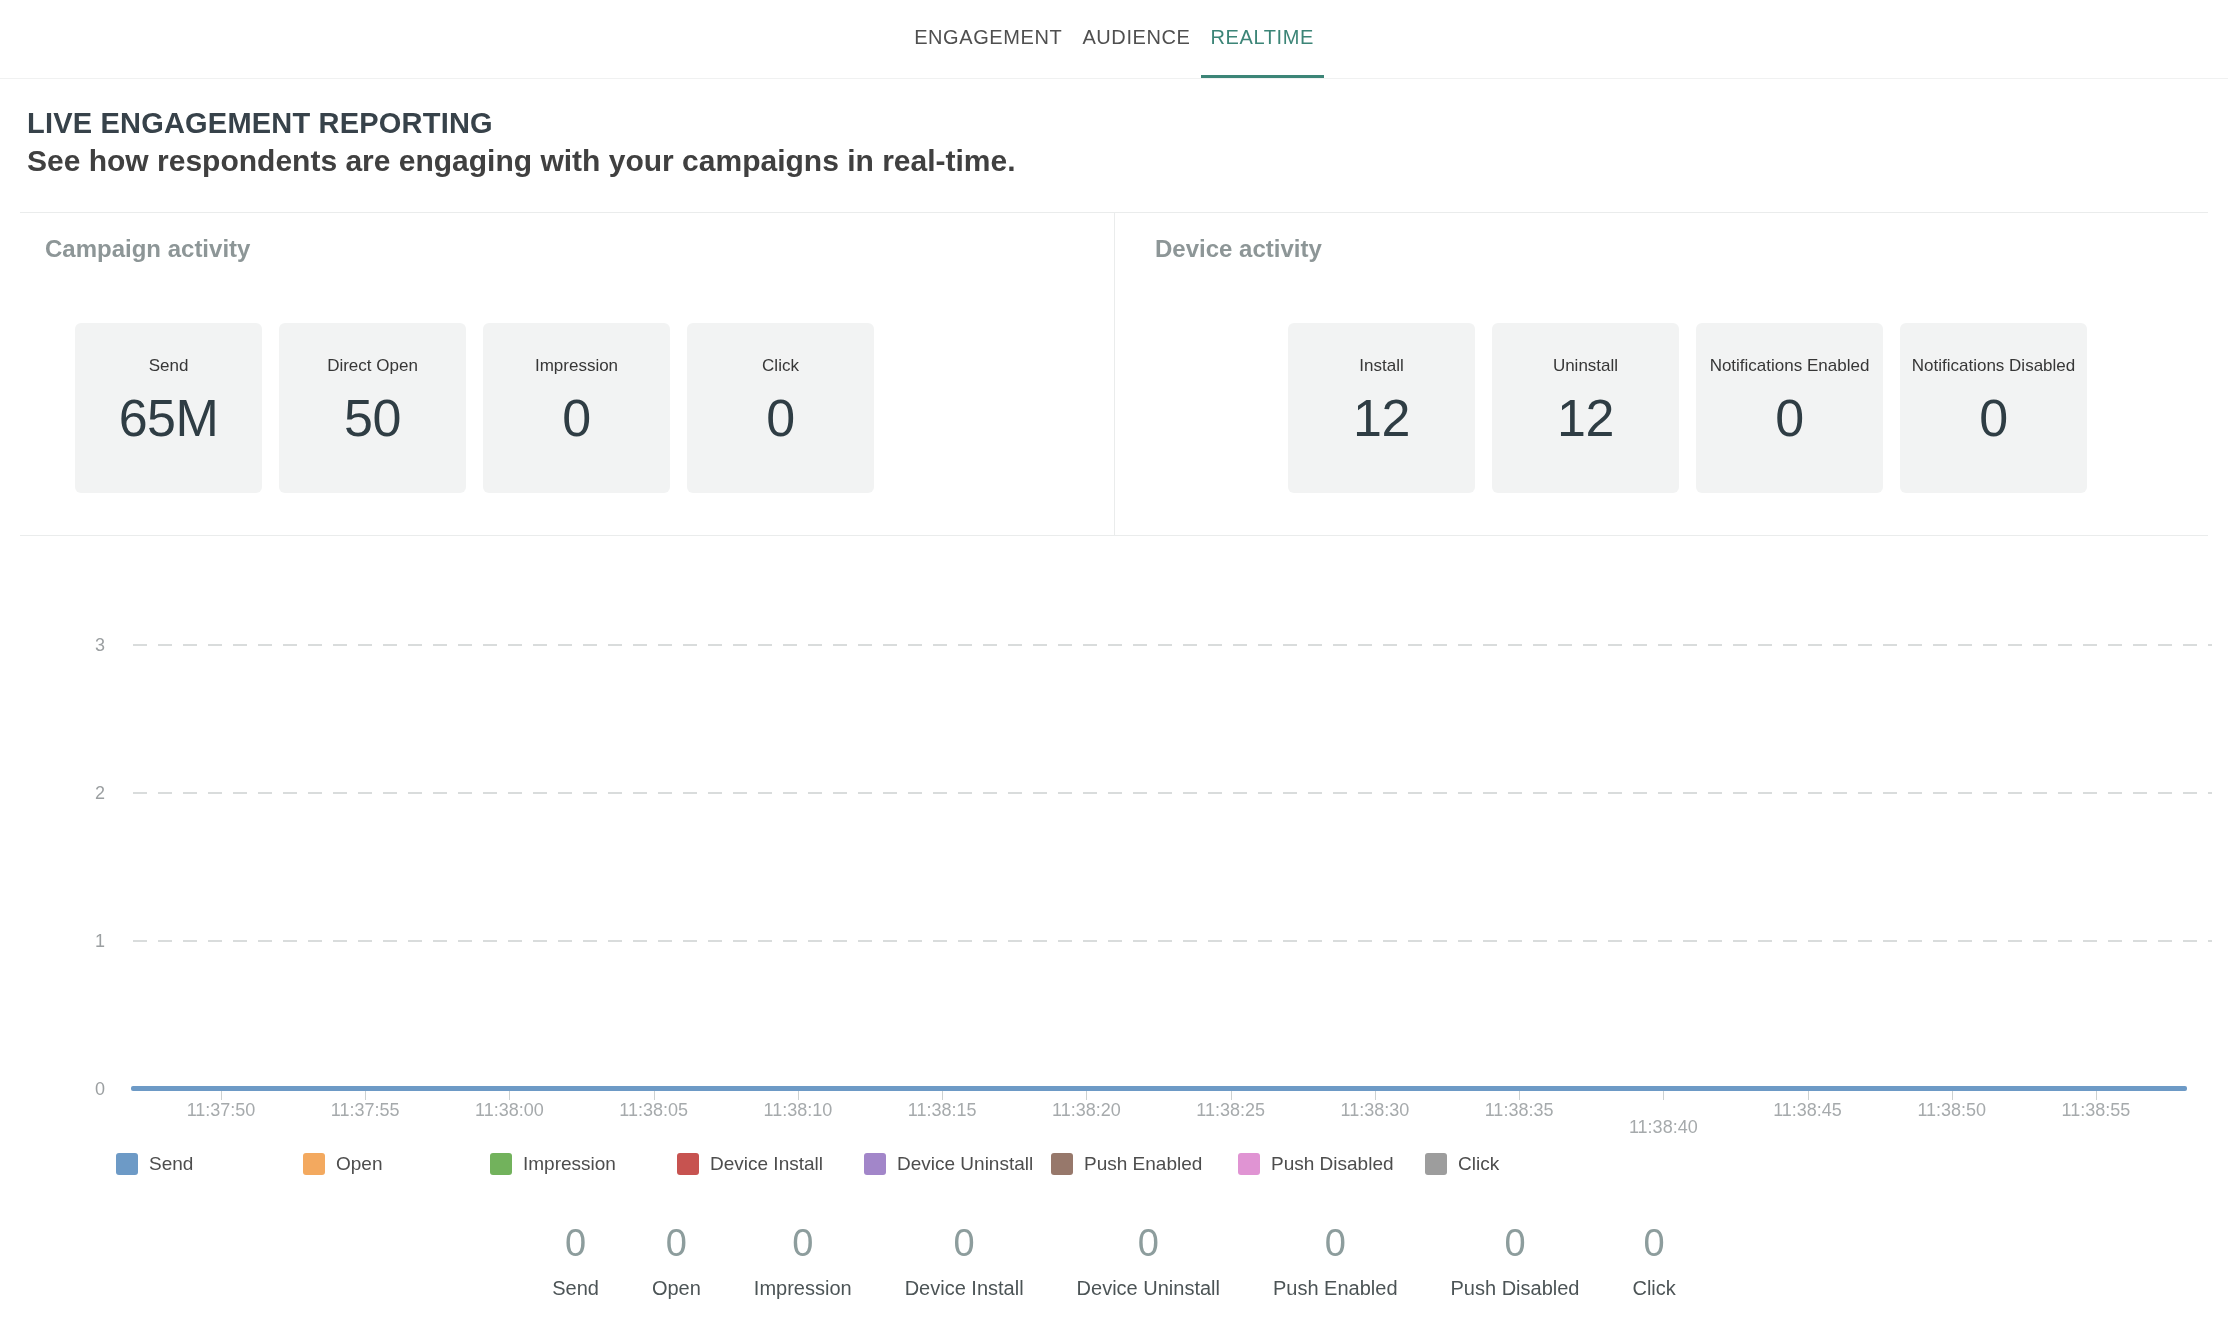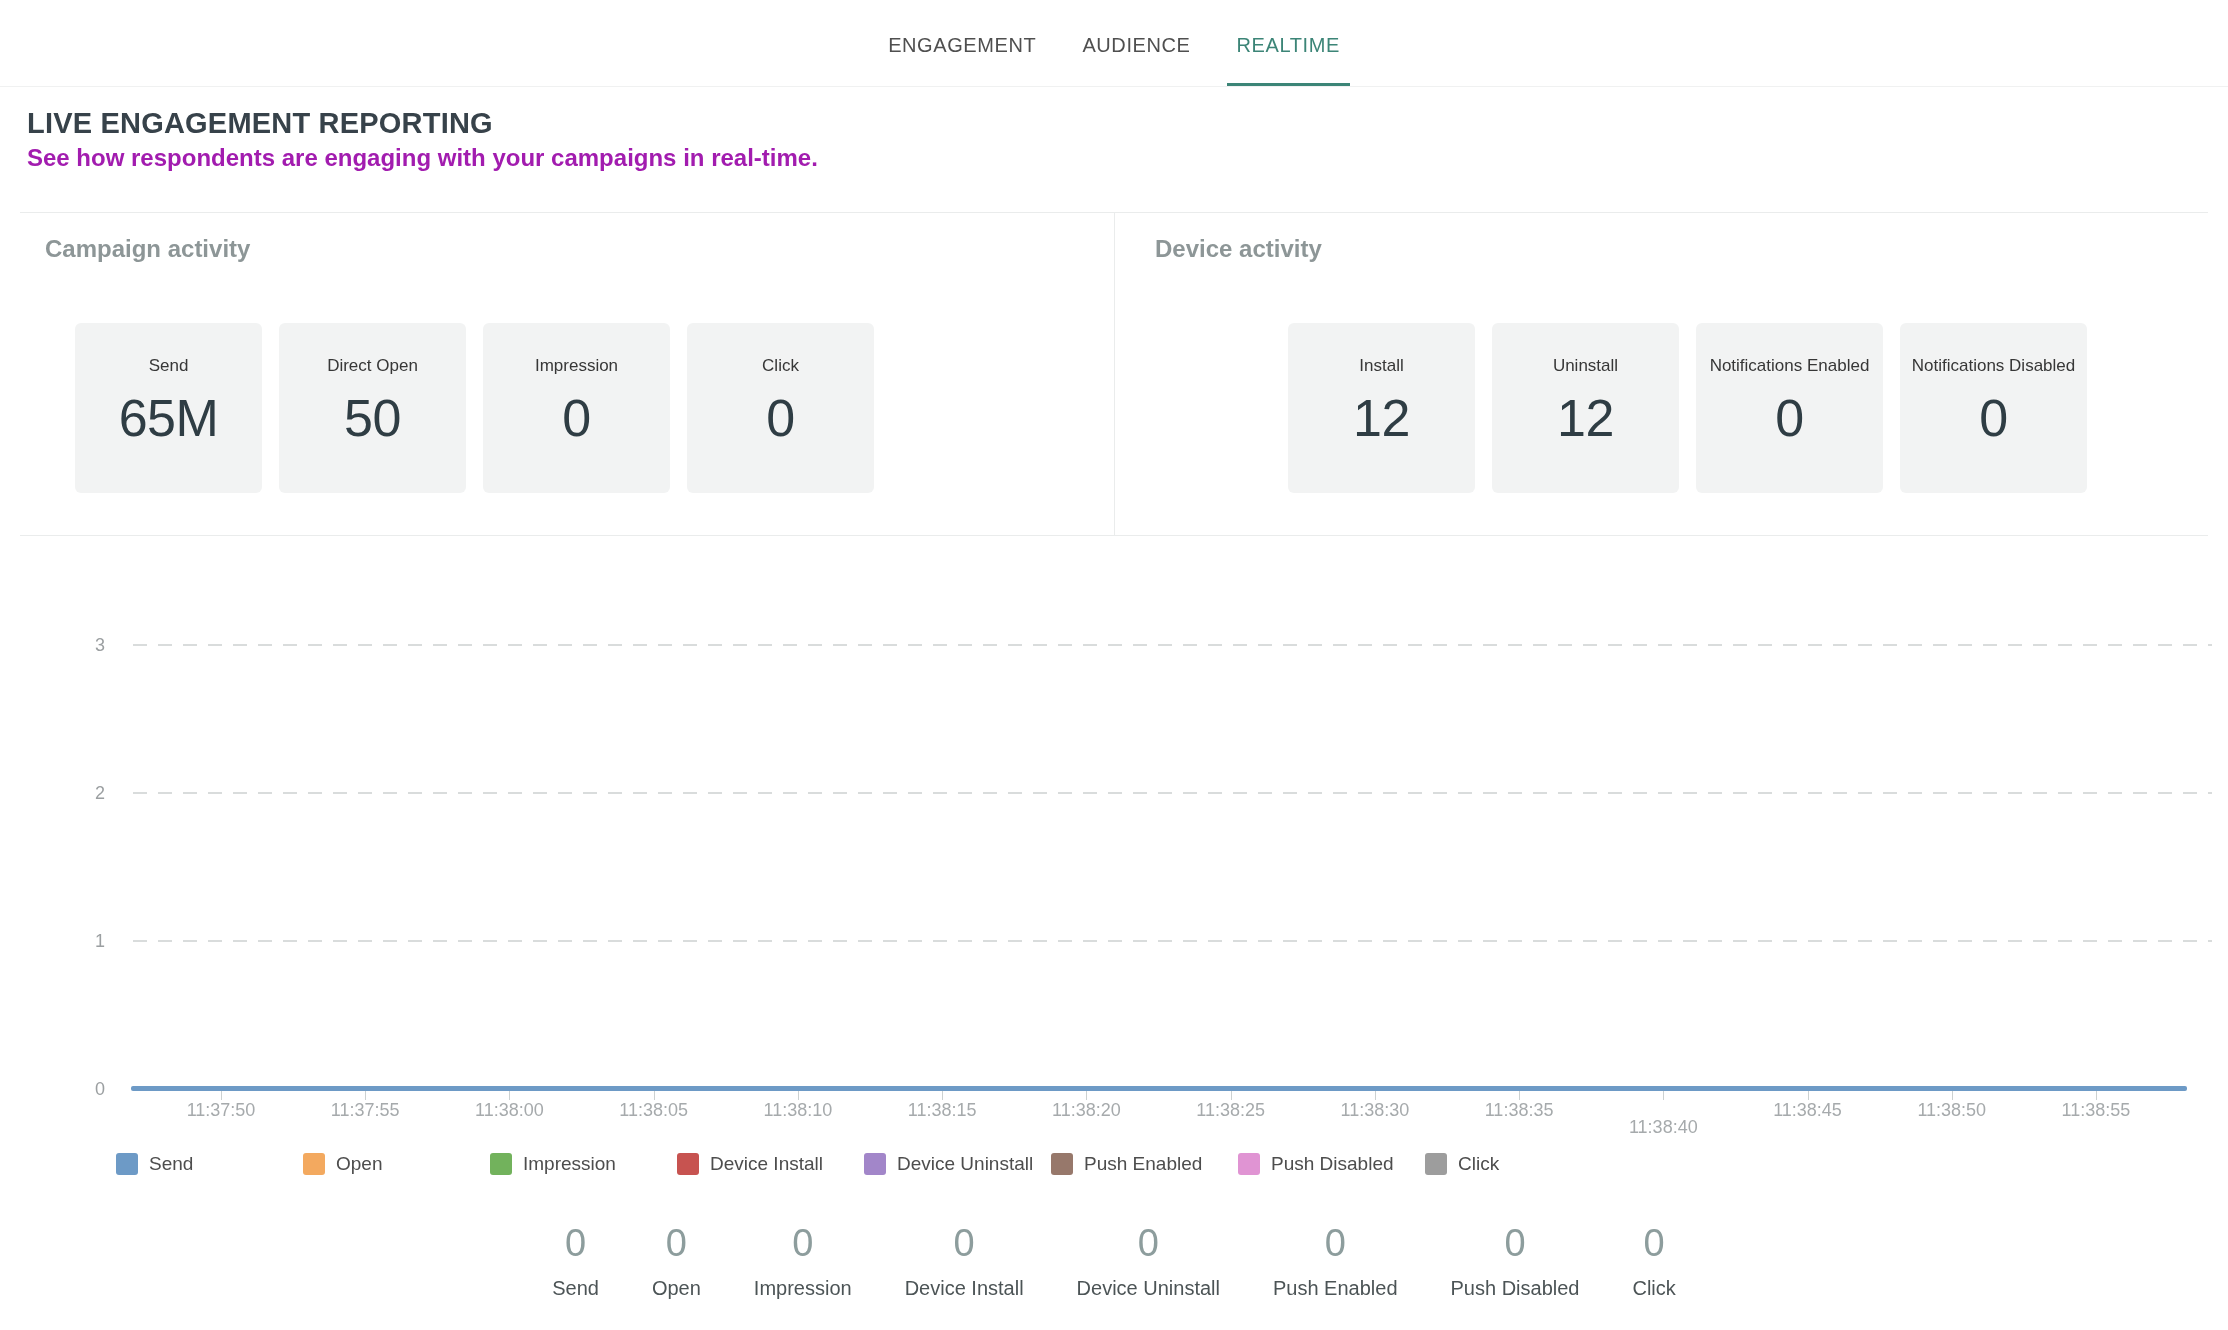--- a/index.html
+++ b/index.html
@@ -4,39 +4,39 @@
 <style>
   html,body { margin:0; padding:0; background:#ffffff; }
   .page {
     position:relative; width:2228px; height:1330px; overflow:hidden;
     background:#ffffff; font-family:"Liberation Sans", sans-serif;
     -webkit-font-smoothing:antialiased;
   }
 
   
   .tabbar {
-    position:absolute; top:8px; left:0; right:0; height:78px;
+    position:absolute; top:0; left:0; right:0; height:78px;
     border-bottom:1px solid #f0f1f1;
-    display:flex; justify-content:center; gap:26px;
+    display:flex; justify-content:center; 
   }
   .tab {
     box-sizing:border-box; height:78px; line-height:74px; padding:0 10px;
     font-size:20px; letter-spacing:0.6px; color:#4f4f4f; cursor:pointer;
     border-bottom:3px solid transparent; white-space:nowrap;
   }
   .tab.active { color:#3c8577; border-bottom-color:#3c8577; }
 
   
   .page-title {
     position:absolute; left:27px; top:88px;
     font-size:29px; font-weight:bold; color:#37424a; letter-spacing:0.2px;
   }
   .page-subtitle {
     position:absolute; left:27px; top:144px;
-    font-size:24px; font-weight:bold; color:#a21caf;
+    font-size:30px; font-weight:bold; color:#404040;
   }
 
   
   .stats-section {
     position:absolute; left:20px; right:20px; top:212px; height:322px;
     border-top:1px solid #eaecec; border-bottom:1px solid #eaecec;
     display:flex;
   }
   .panel { box-sizing:border-box; }
   .panel-campaign { width:1095px; border-right:1px solid #eaecec; }

